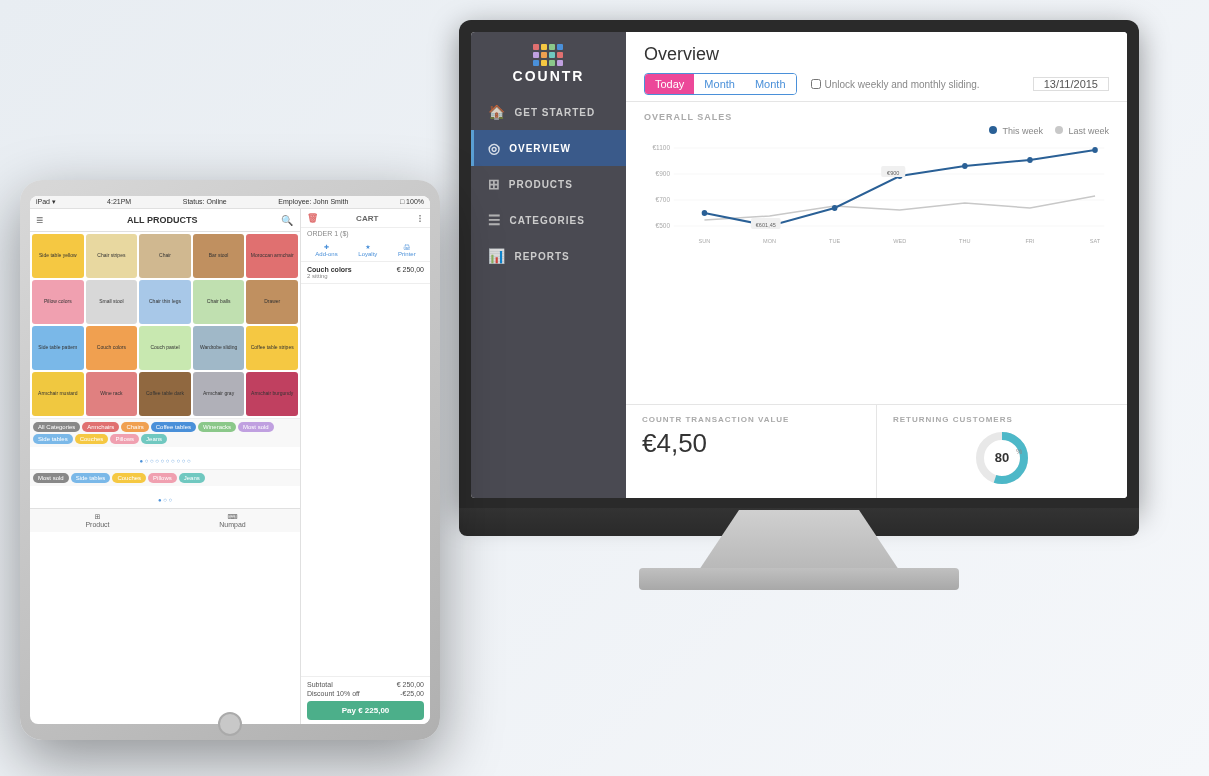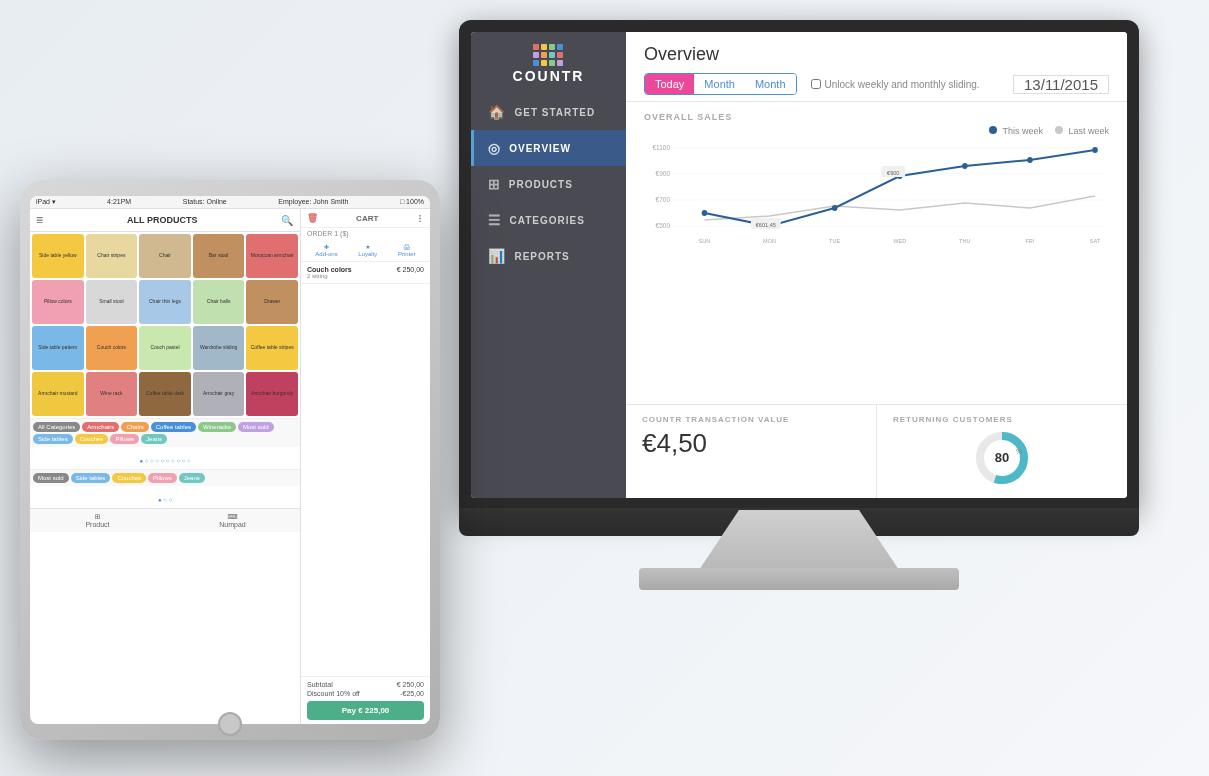--- a/index.html
+++ b/index.html
@@ -170,21 +170,21 @@
       font-size: 10px;
       color: #888;
       display: flex;
       align-items: center;
       gap: 4px;
       margin-left: 8px;
     }
     .date-btn {
       margin-left: auto;
       padding: 0 10px;
-      font-size: 15px;
+      font-size: 11px;
       background: #fff;
       border: 1px solid #ddd;
       border-radius: 0;
       color: #555;
       cursor: pointer;
     }
 
     
     .chart-area {
       padding: 10px 18px;

